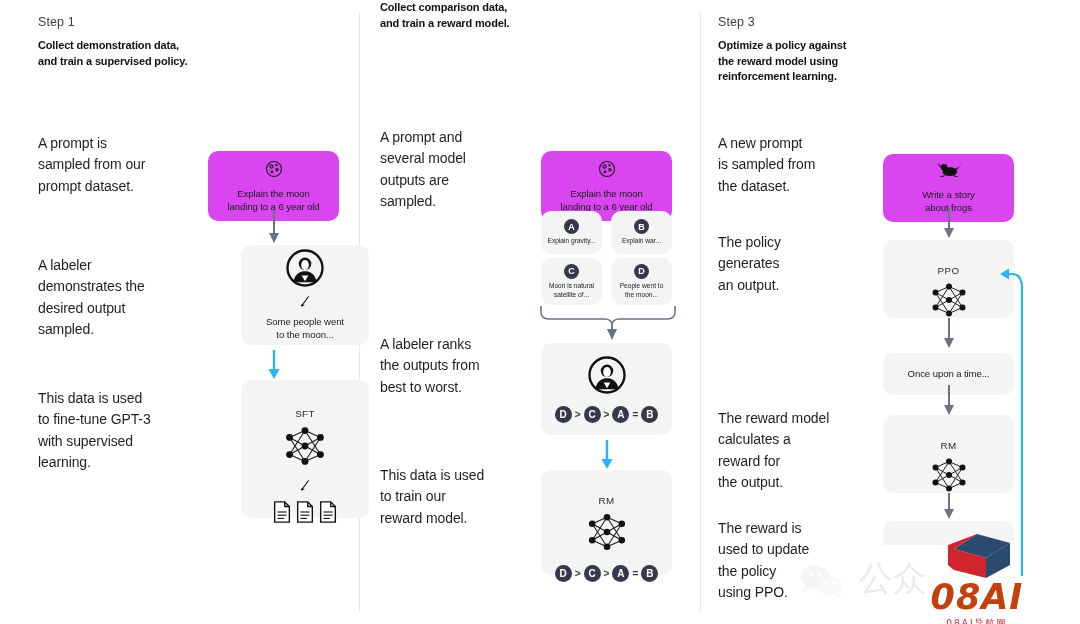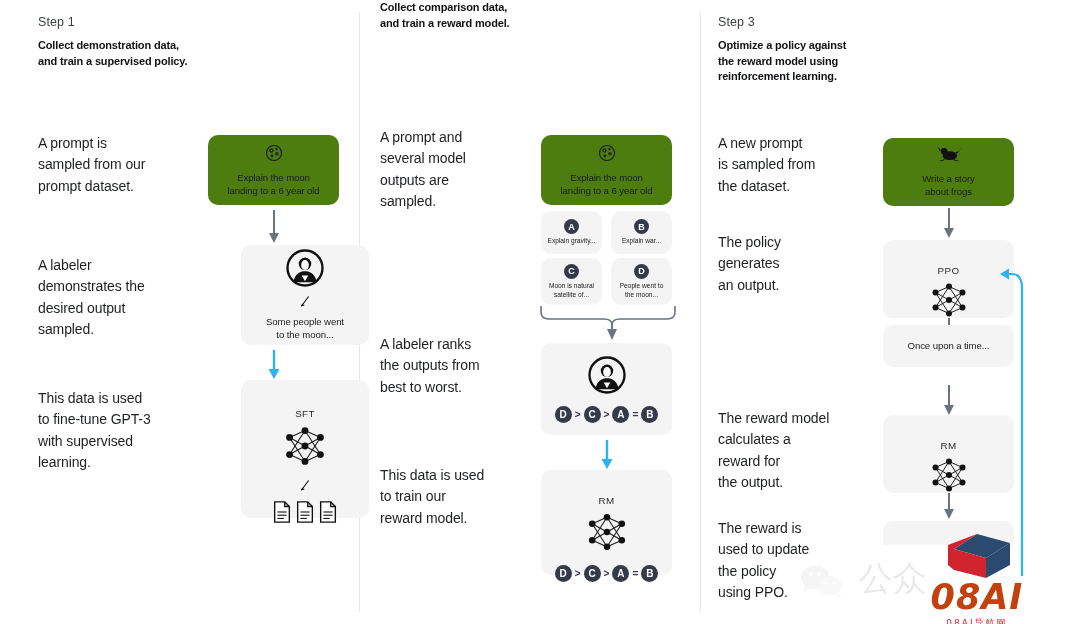--- a/index.html
+++ b/index.html
@@ -37,21 +37,21 @@
     font-size: 14px; line-height: 1.53; color: #1d1f21;
     white-space: pre-line; letter-spacing: -0.1px;
   }
 
   
   .card {
     position: absolute; border-radius: 10px;
     display: flex; flex-direction: column; align-items: center;
     justify-content: center;
   }
-  .card.blue { background: #4d7c0f; }
+  .card.blue { background: #d946ef; margin-top: 16px; }
   .card.grey { background: #f4f4f4; }
   .card-text {
     font-size: 9.6px; color: #1b1c1e; text-align: center;
     line-height: 1.32; white-space: pre-line; letter-spacing: -0.1px;
   }
   .card-cap {
     font-size: 9.8px; color: #2a2c2e; letter-spacing: .4px;
     margin-bottom: 3px;
     margin-top: 32px;
   }
@@ -434,21 +434,21 @@
       </span>
     </div>
 
     <div class="arrow" style="left:223px; top:318px;">
       <svg width="16" height="32">
           <line x1="8" y1="0" x2="8" y2="21" stroke="#6b7280" stroke-width="2"></line>
           <polygon points="3,20 13,20 8,30" fill="#6b7280"></polygon>
         </svg>
     </div>
 
-    <div class="card grey" style="left:165px; top:325px; width:131px; height:42px;">
+    <div class="card grey" style="left:165px; top:353px; width:131px; height:42px;">
       <div class="card-text">Once upon a time...</div>
     </div>
 
     <div class="arrow" style="left:223px; top:385px;">
       <svg width="16" height="32">
           <line x1="8" y1="0" x2="8" y2="21" stroke="#6b7280" stroke-width="2"></line>
           <polygon points="3,20 13,20 8,30" fill="#6b7280"></polygon>
         </svg>
     </div>
 

